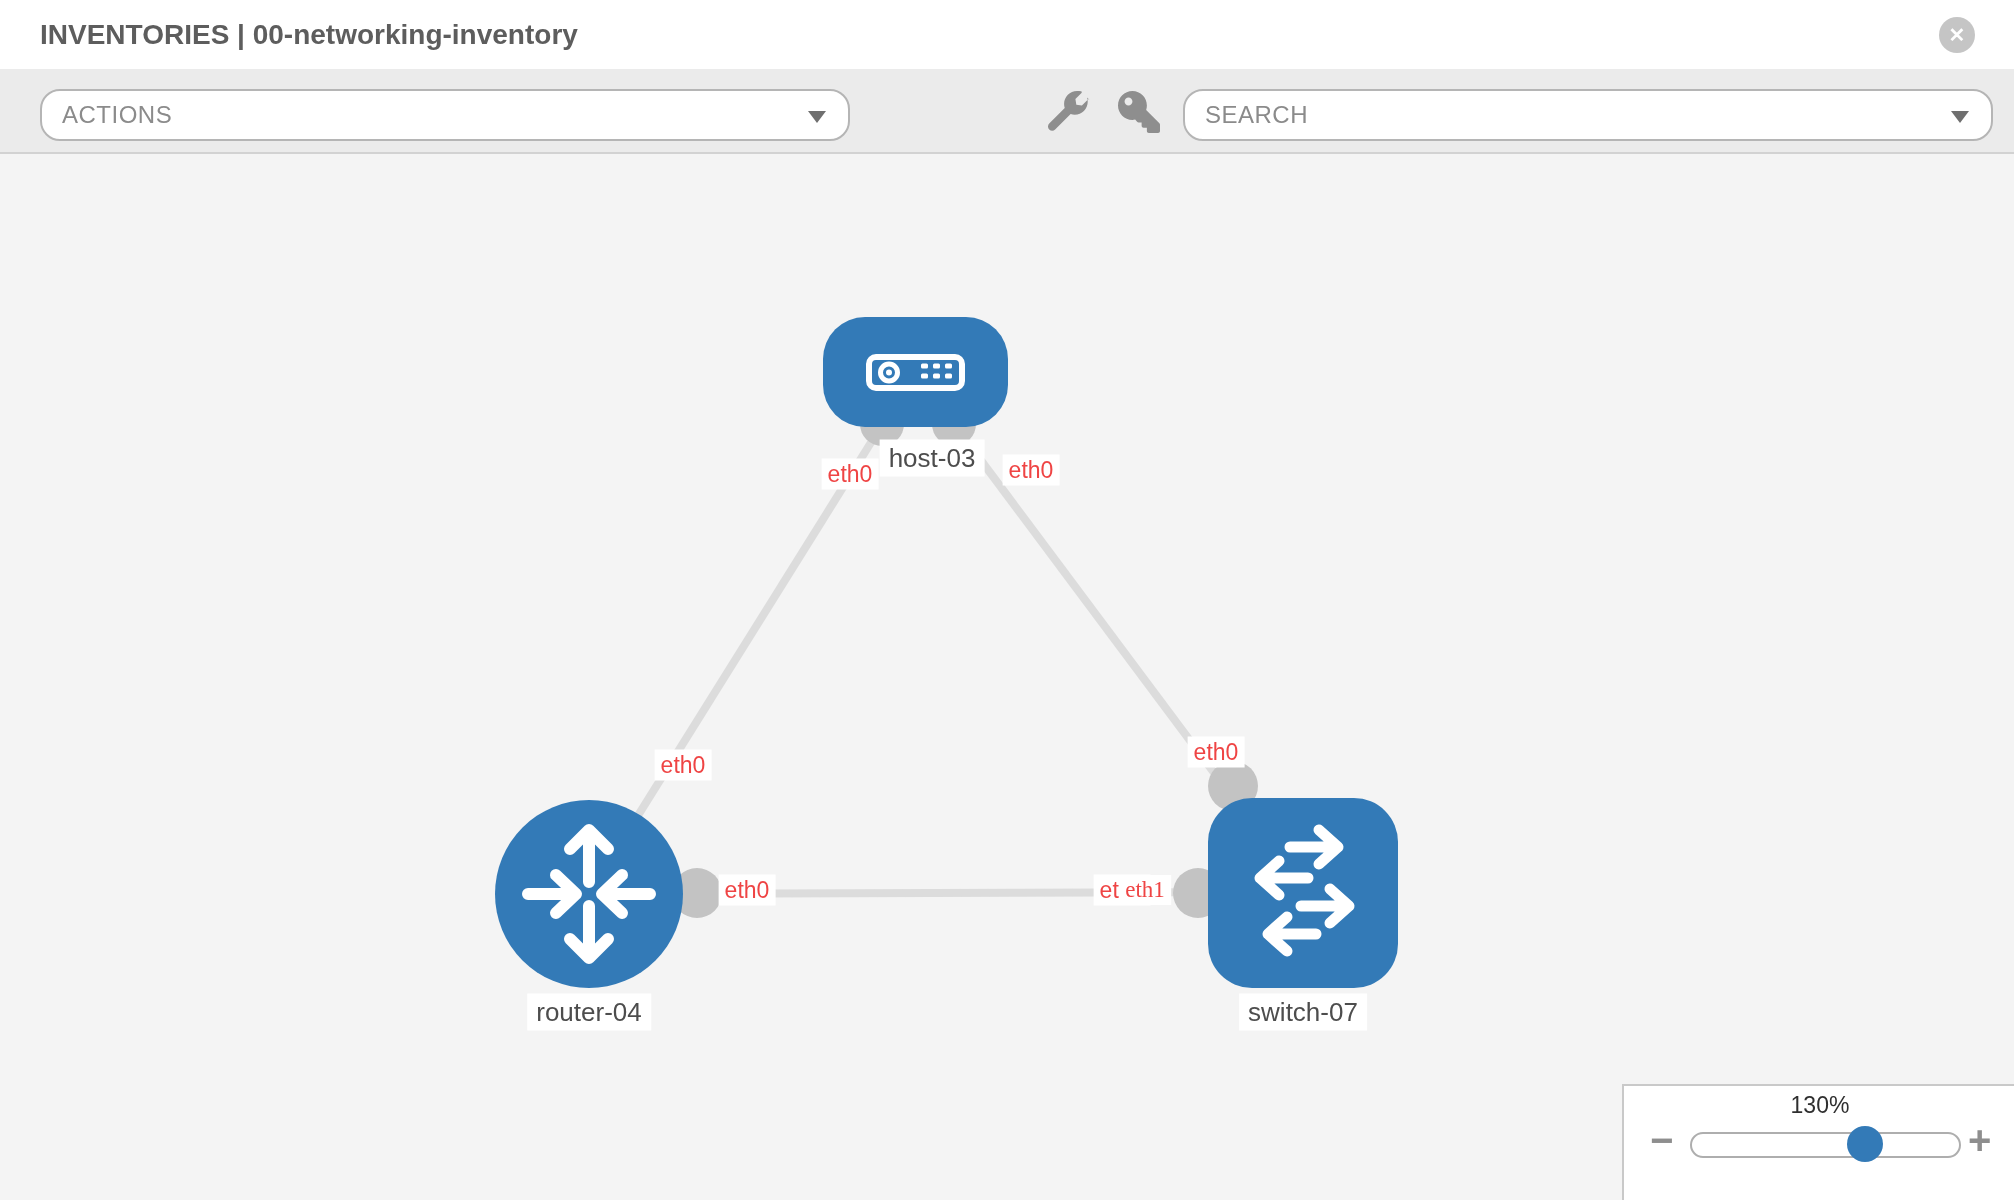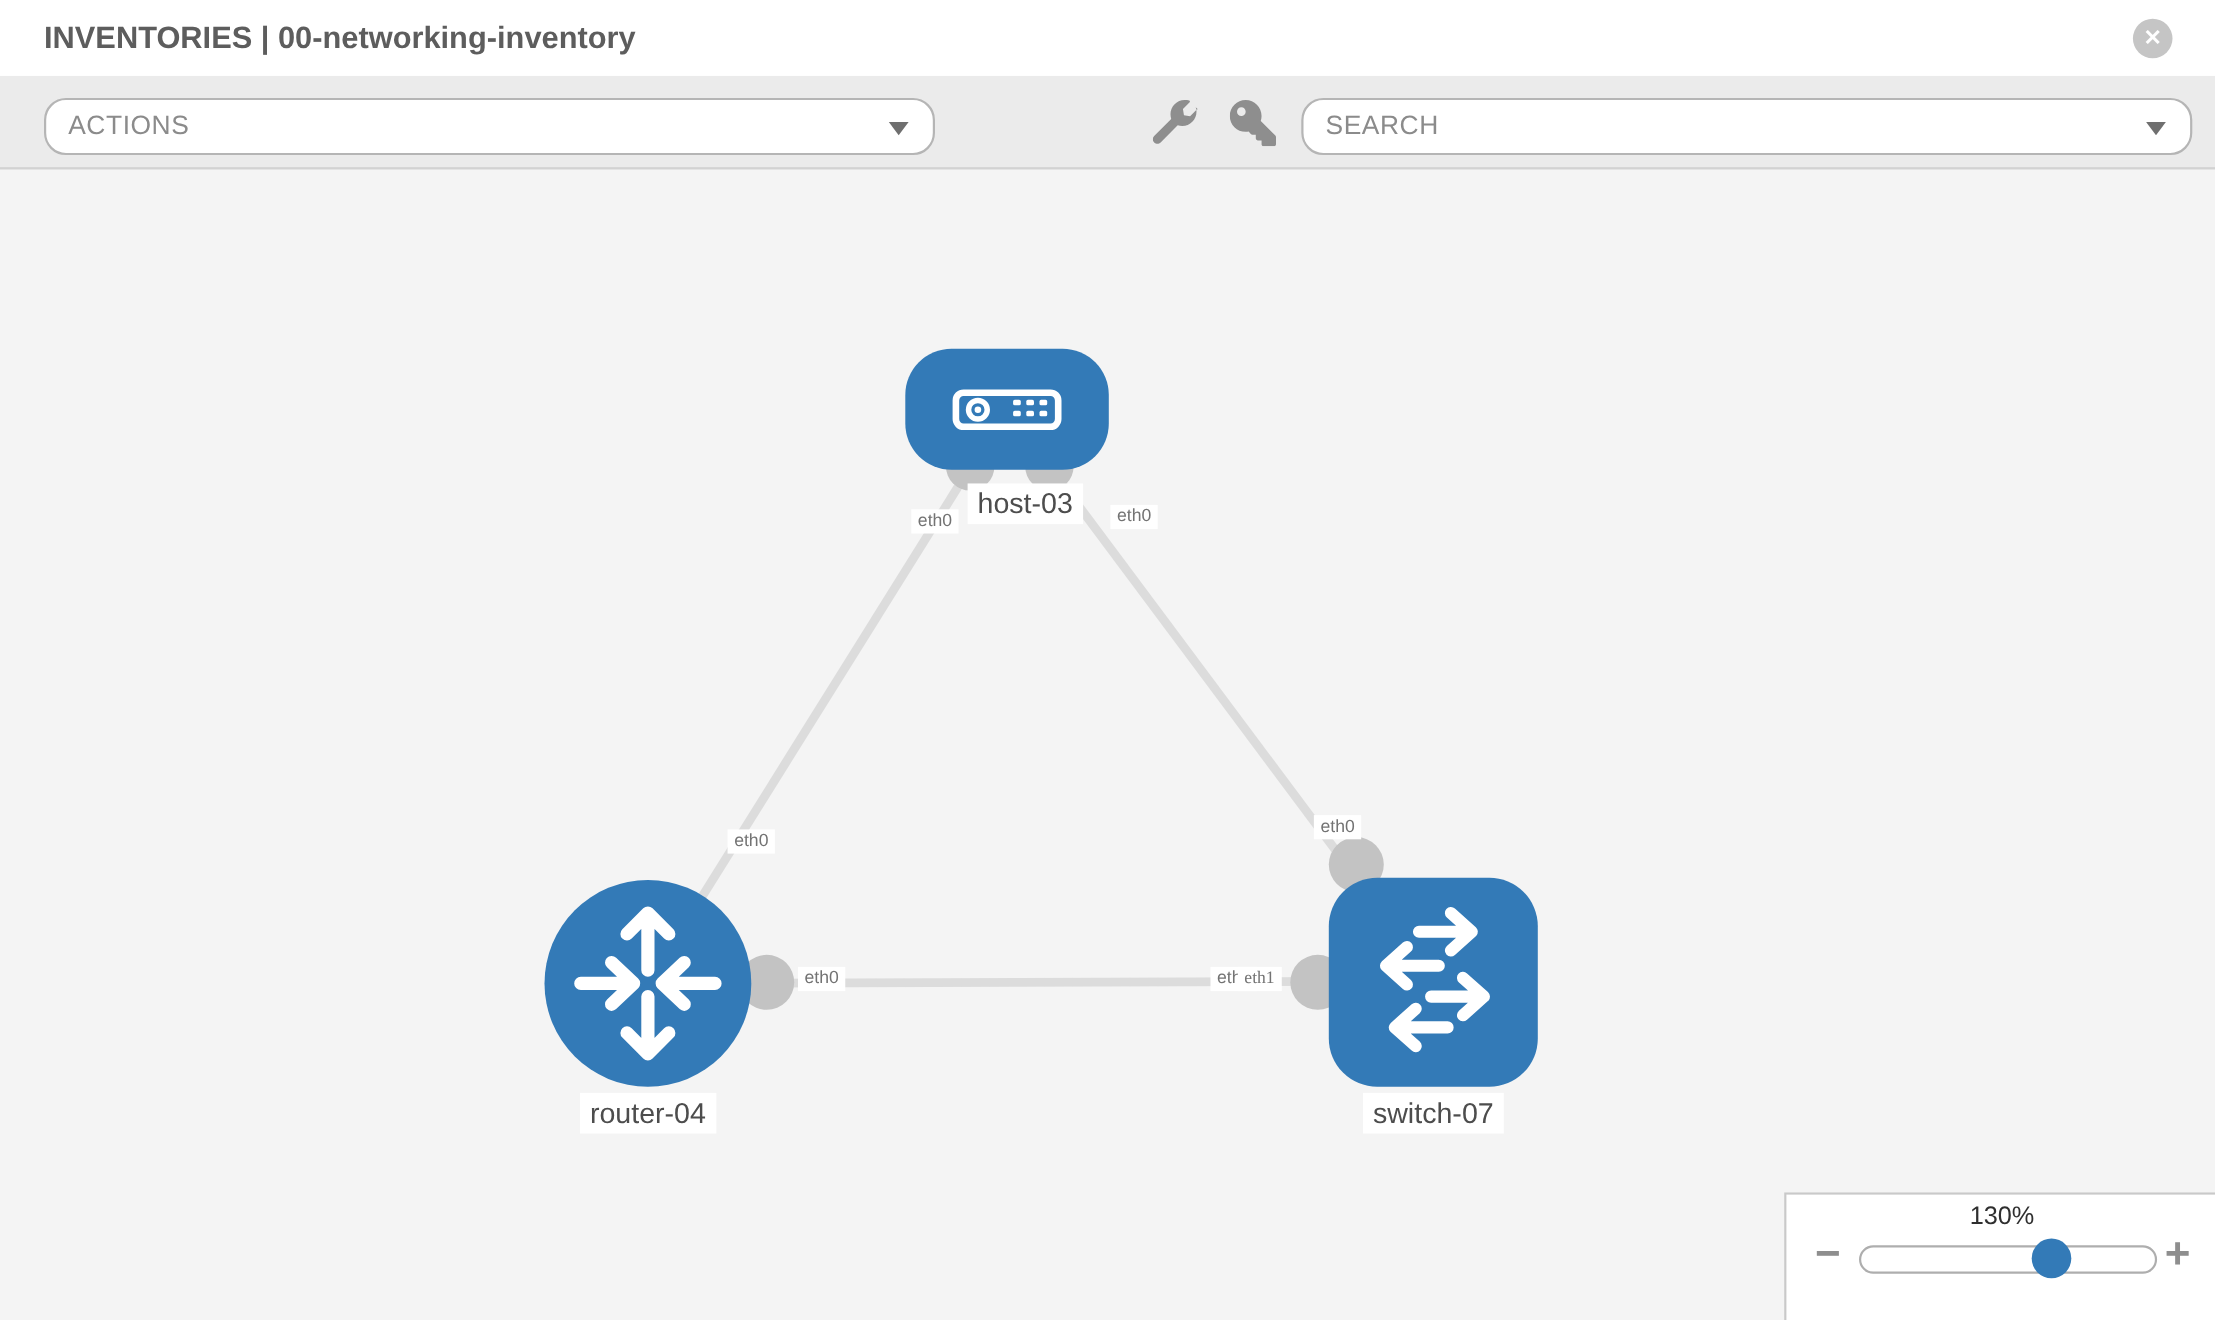--- a/index.html
+++ b/index.html
@@ -49,21 +49,21 @@
   .canvas{
     position:absolute; top:152px; left:0; width:2014px; height:1048px;
     background:#f4f4f4;
   }
   .graph-svg{position:absolute; top:0; left:0;}
   .chip{
     position:absolute; transform:translate(-50%,-50%);
     background:#ffffff; color:#4d4d4d; white-space:nowrap; z-index:3;
   }
   .node-chip{font-size:26px; padding:3px 9px;}
-  .port-chip{font-size:16px; padding:2px 6px; color:#737373;}
+  .port-chip{font-size:23px; padding:2px 6px; color:#ef4444;}
   .front{z-index:4;}
   
   .zoom-panel{
     position:absolute; left:1622px; top:1084px; width:394px; height:118px;
     background:#ffffff; border:2px solid #c9c9c9; z-index:6;
   }
   .zoom-value{
     position:absolute; left:0; top:6px; width:392px; text-align:center;
     font-size:23px; color:#2f2f2f;
   }

